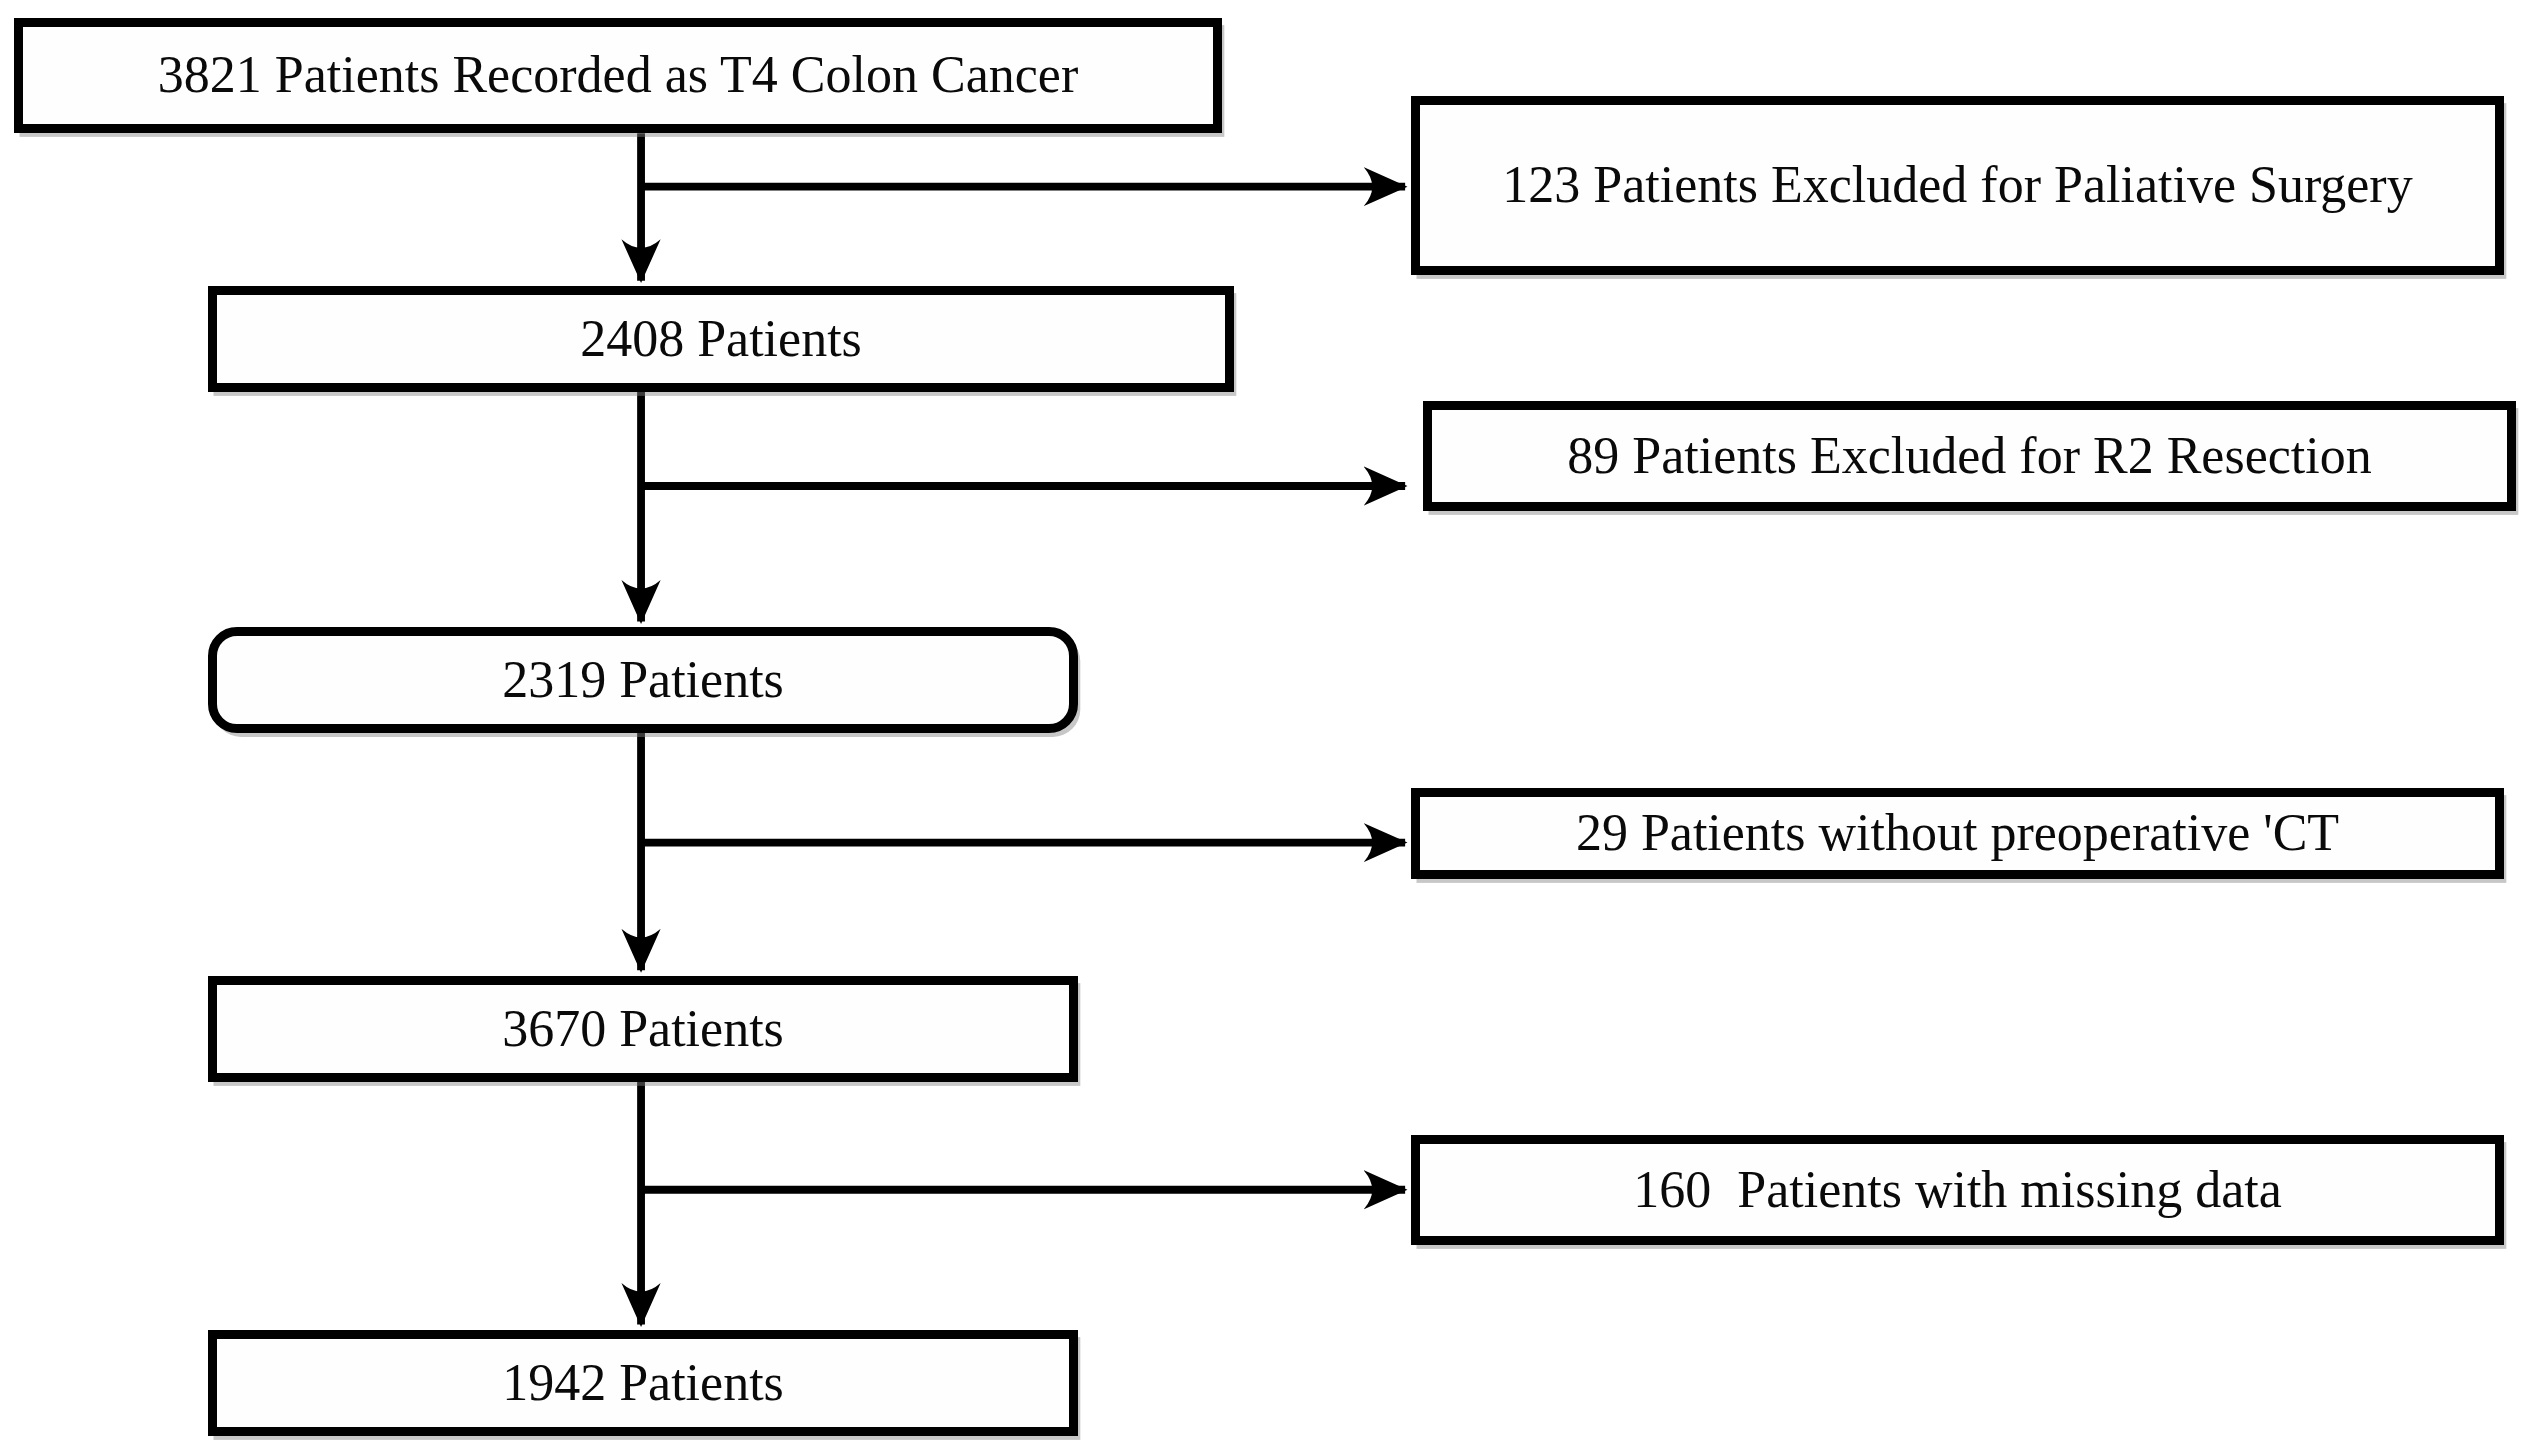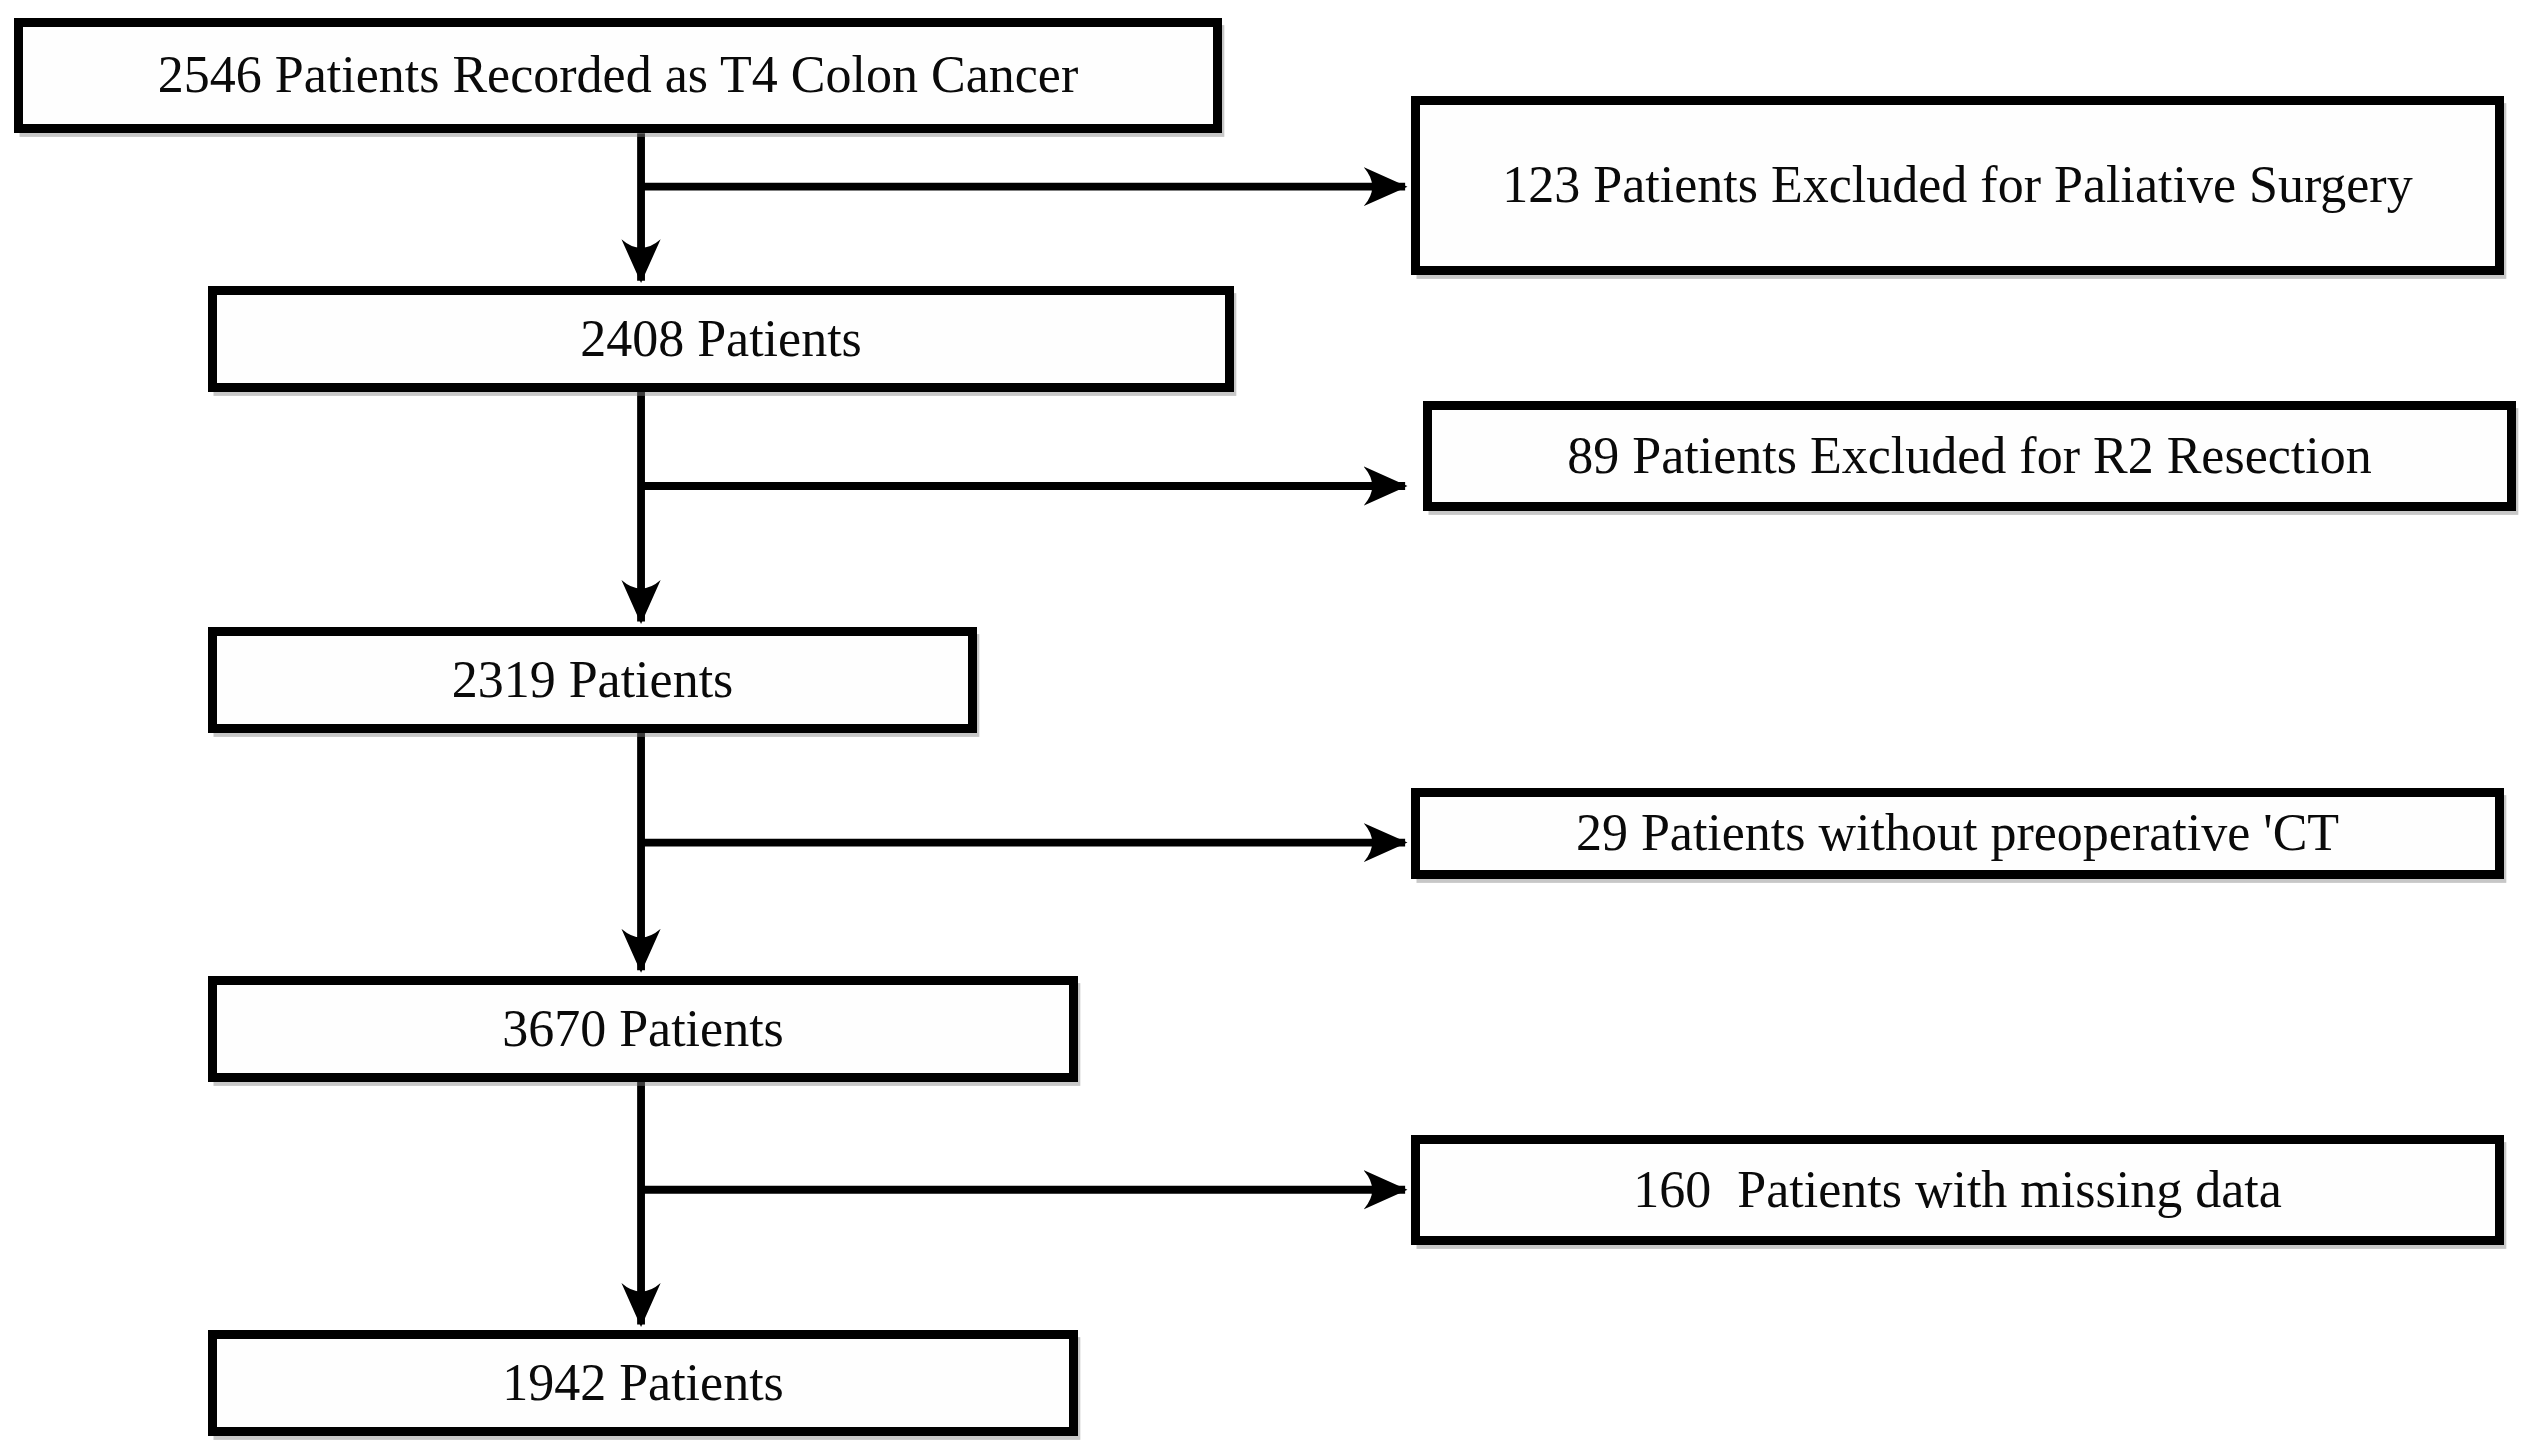--- a/index.html
+++ b/index.html
@@ -29,21 +29,21 @@
     line-height: 1.35;
     padding: 3.1px 23.5px;
     box-shadow: 3.9px 5.5px 0 -1.6px rgba(130,130,130,0.45);
   }
   .box .label {
     white-space: pre-wrap;
   }
   
   .f1 { left: 14px;  top: 18px;   width: 1208px; height: 115px; }
   .f2 { left: 208px; top: 286px;  width: 1026px; height: 106px; text-align: center; }
-  .f3 { left: 208px; top: 627px;  width: 769px; height: 106px; }
+  .f3 { left: 208px; top: 627px;  width: 870px; height: 106px; border-radius: 29px; }
   .f4 { left: 208px; top: 976px; width: 870px; height: 106px; }
   .f5 { left: 208px; top: 1330px; width: 870px; height: 106px; }
   
   .e1 { left: 1411px; top: 96px;  width: 1093px; height: 179px; }
   .e2 { left: 1411px; top: 401px;  width: 1093px; height: 110px; margin-left: 12px; }
   .e3 { left: 1411px; top: 788px; width: 1093px; height: 91px; }
   .e4 { left: 1411px; top: 1135px; width: 1093px; height: 110px; }
 
   .connectors {
     position: absolute;
@@ -71,21 +71,21 @@
     <line x1="818" y1="935" x2="818" y2="1238" stroke="#000000" stroke-width="10" marker-end="url(#arrow)"></line>
     <line x1="818" y1="1380" x2="818" y2="1690" stroke="#000000" stroke-width="10" marker-end="url(#arrow)"></line>
 
     <line x1="818" y1="238" x2="1793" y2="238" stroke="#000000" stroke-width="10" marker-end="url(#arrow)"></line>
     <line x1="818" y1="620" x2="1793" y2="620" stroke="#000000" stroke-width="10" marker-end="url(#arrow)"></line>
     <line x1="818" y1="1075" x2="1793" y2="1075" stroke="#000000" stroke-width="10" marker-end="url(#arrow)"></line>
     <line x1="818" y1="1518" x2="1793" y2="1518" stroke="#000000" stroke-width="10" marker-end="url(#arrow)"></line>
   </svg>
 
   <div class="box f1">
-    <span class="label">2546 Patients Recorded as T4 Colon Cancer</span>
+    <span class="label">3821 Patients Recorded as T4 Colon Cancer</span>
   </div>
   <div class="box f2">
     <span class="label">2408 Patients</span>
   </div>
   <div class="box f3">
     <span class="label">2319 Patients</span>
   </div>
   <div class="box f4">
     <span class="label">3670 Patients</span>
   </div>

